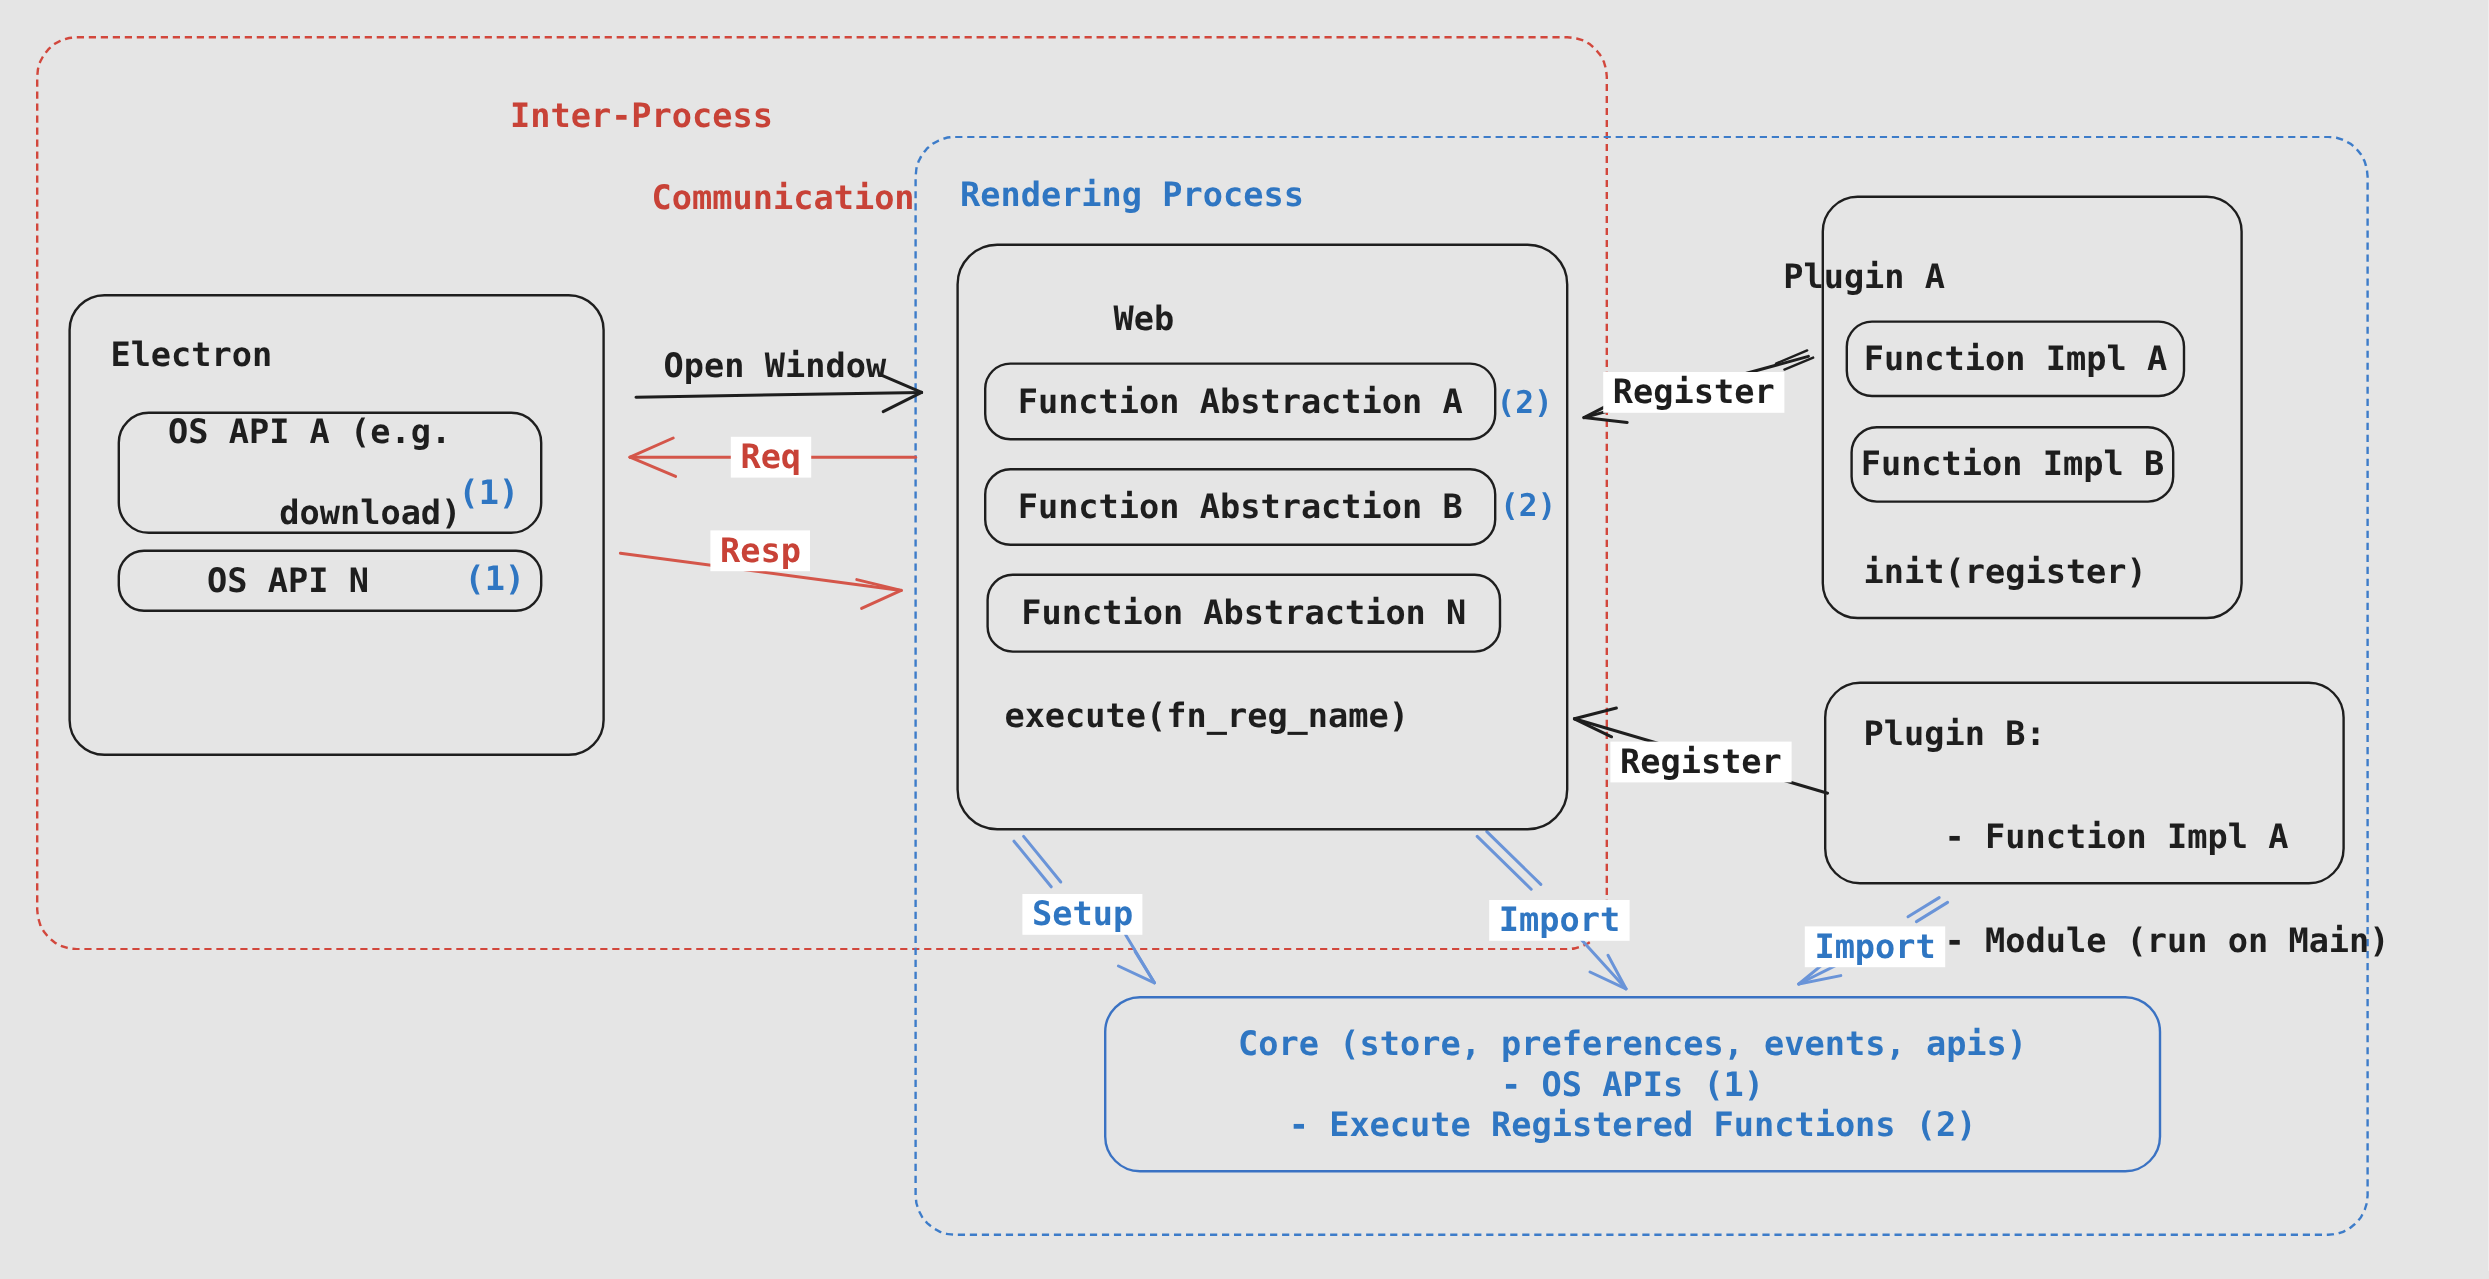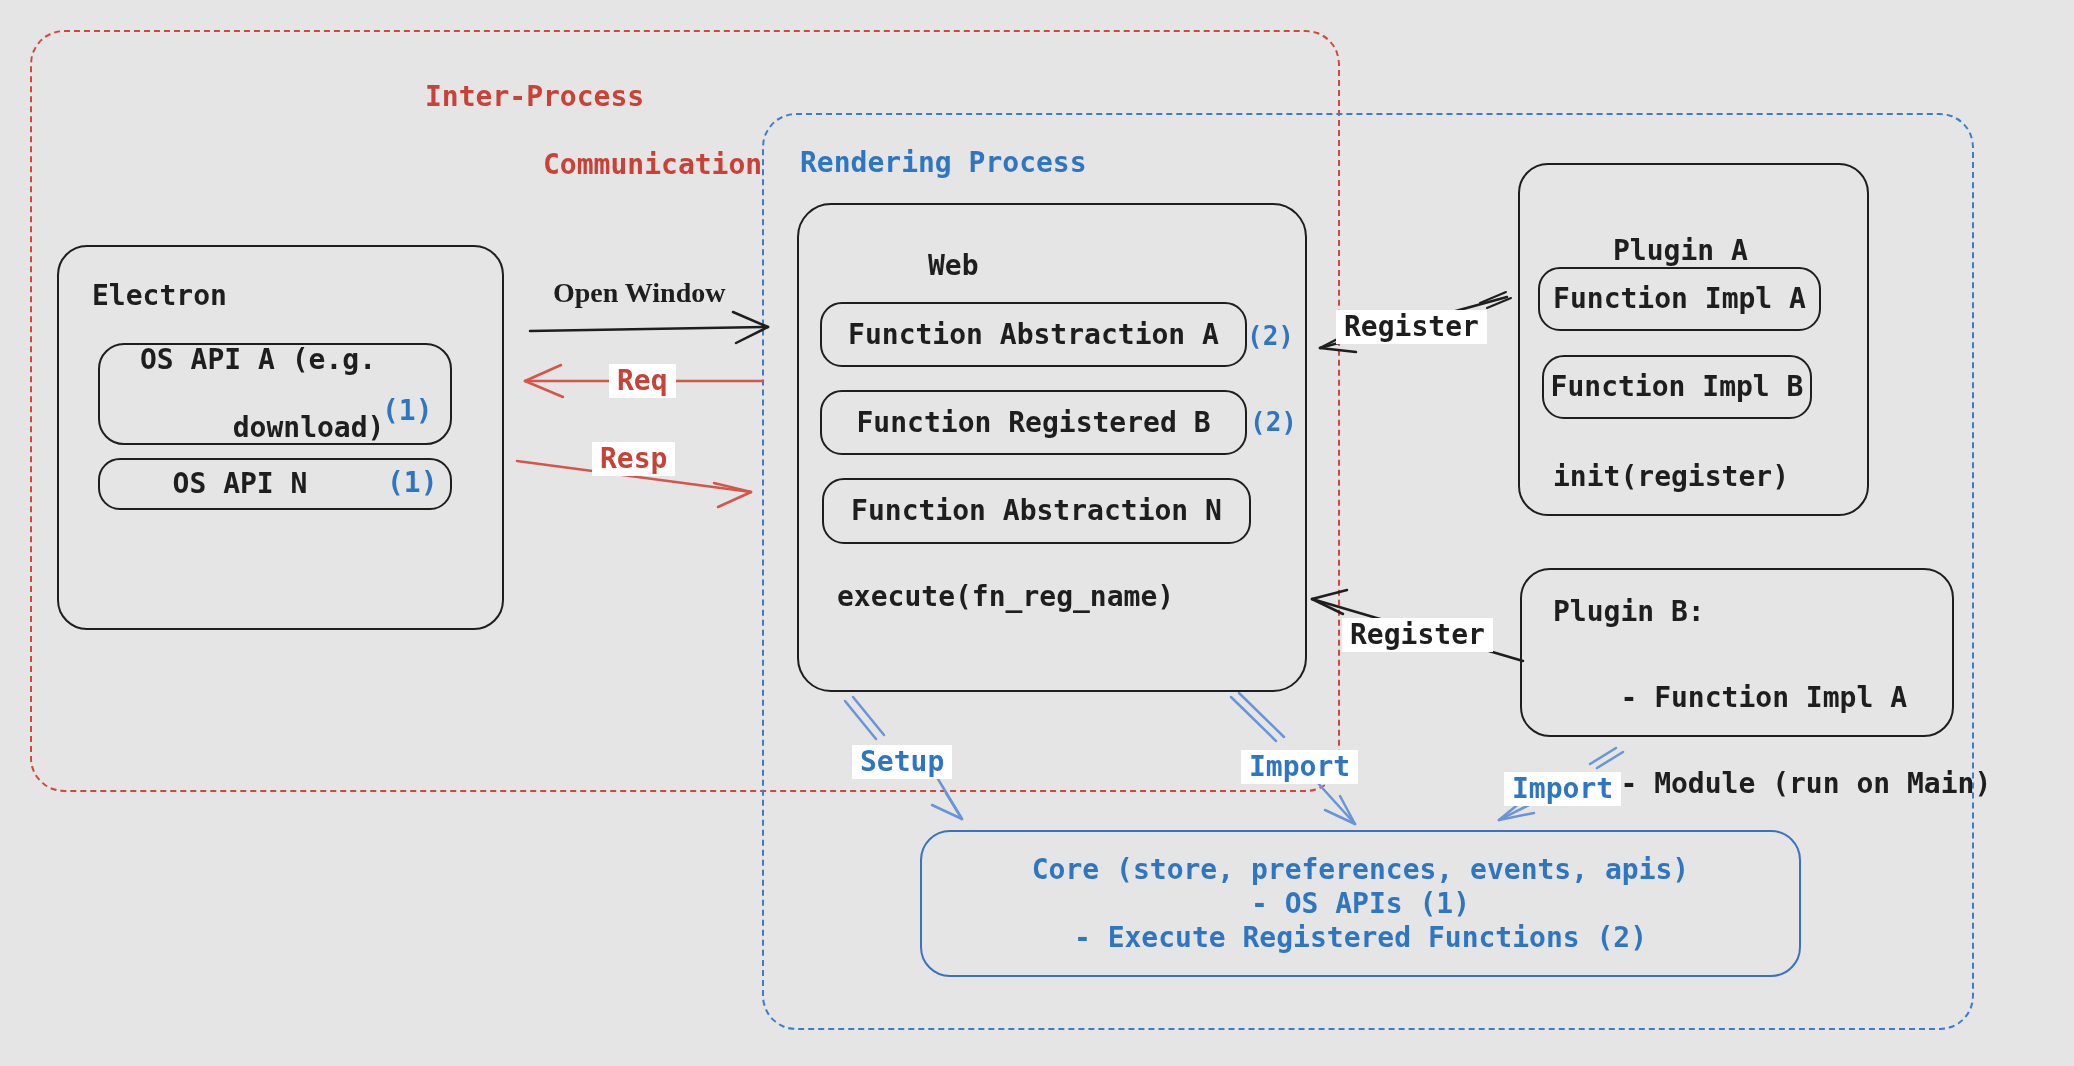--- a/index.html
+++ b/index.html
@@ -109,52 +109,52 @@
 
   <div class="node" style="left:797px;top:203px;width:506px;height:485px;border-radius:34px;"></div>
   <div class="abs t" style="left:928px;top:249px;">Web</div>
 
   <div class="subnode t" style="left:820px;top:302px;width:423px;height:61px;">
     <div>Function Abstraction A</div>
   </div>
   <div class="abs t blue-text" style="left:1247px;top:319px;font-size:26px;">(2)</div>
 
   <div class="subnode t" style="left:820px;top:390px;width:423px;height:61px;">
-    <div>Function Registered B</div>
+    <div>Function Abstraction B</div>
   </div>
   <div class="abs t blue-text" style="left:1250px;top:405px;font-size:26px;">(2)</div>
 
   <div class="subnode t" style="left:822px;top:478px;width:425px;height:62px;">
     <div>Function Abstraction N</div>
   </div>
 
   <div class="abs t" style="left:837px;top:580px;">execute(fn_reg_name)</div>
 
   <div class="node" style="left:1518px;top:163px;width:347px;height:349px;"></div>
-  <div class="abs t" style="left:1613px;top:214px;margin-top:20px;">Plugin A</div>
+  <div class="abs t" style="left:1486px;top:214px;">Plugin A</div>
   <div class="subnode t" style="left:1538px;top:267px;width:279px;height:60px;">
     <div>Function Impl A</div>
   </div>
   <div class="subnode t" style="left:1542px;top:355px;width:266px;height:60px;">
     <div>Function Impl B</div>
   </div>
   <div class="abs t" style="left:1553px;top:448px;margin-top:12px;">init(register)</div>
 
   <div class="node" style="left:1520px;top:568px;width:430px;height:165px;"></div>
   <div class="abs t" style="left:1553px;top:590px;line-height:43px;"><span>Plugin B:</span><br>
     <span>- Function Impl A</span><br>
     <span>- Module (run on Main)</span></div>
 
   <div class="core t blue-text" style="left:920px;top:830px;width:877px;height:143px;">
     <div>Core (store, preferences, events, apis)</div>
     <div>- OS APIs (1)</div>
     <div>- Execute Registered Functions (2)</div>
   </div>
 
-  <div class="abs t" style="left:553px;top:276px;font-family:Liberation Serif, serif;">Open Window</div>
+  <div class="abs t" style="left:553px;top:288px;">Open Window</div>
   <div class="abs t red-text label-on-line" style="left:609px;top:364px;">Req</div>
   <div class="abs t red-text label-on-line" style="left:592px;top:442px;text-align:right;">Resp</div>
   <div class="abs t label-on-line" style="left:1336px;top:310px;">Register</div>
   <div class="abs t label-on-line" style="left:1342px;top:618px;">Register</div>
   <div class="abs t blue-text label-on-line" style="left:852px;top:745px;text-align:right;">Setup</div>
   <div class="abs t blue-text label-on-line" style="left:1241px;top:750px;">Import</div>
   <div class="abs t blue-text label-on-line" style="left:1504px;top:772px;">Import</div>
 
 </div>
 

